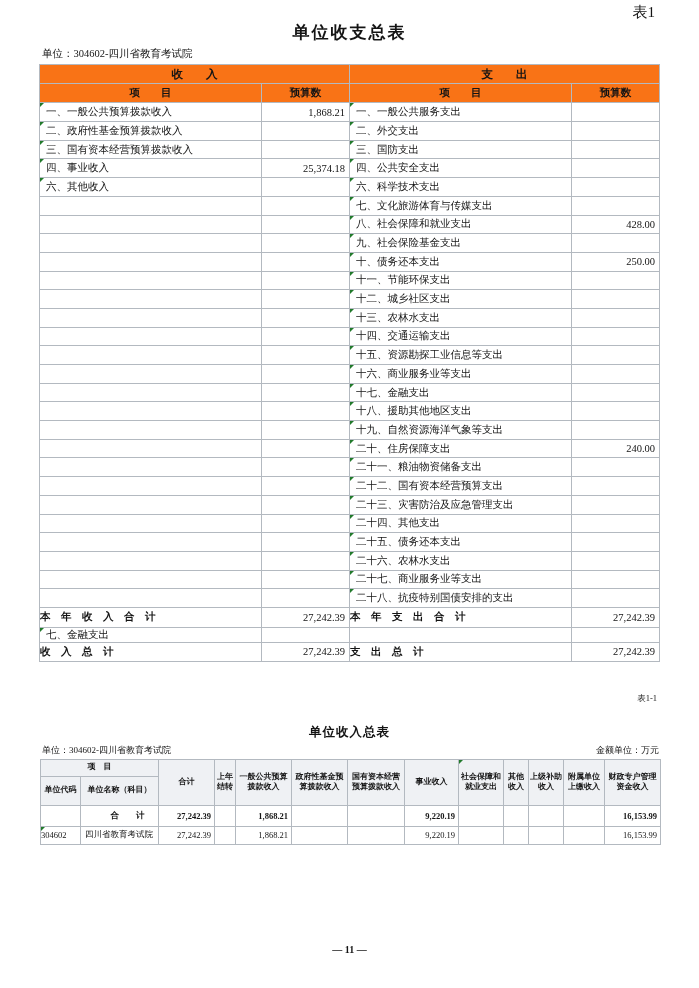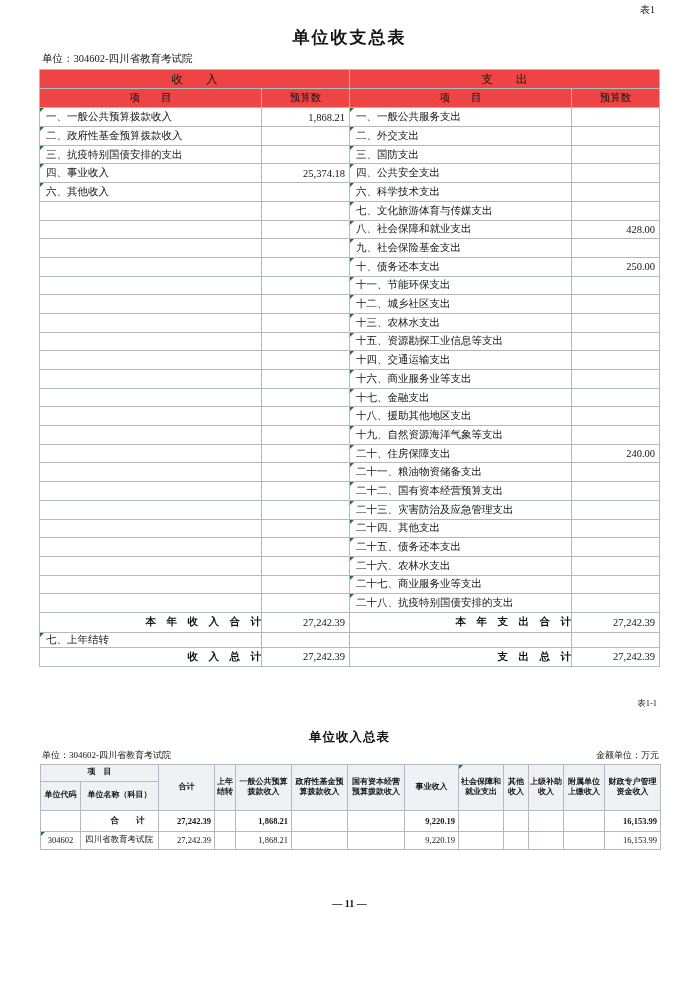--- a/index.html
+++ b/index.html
@@ -5,38 +5,38 @@
   * { box-sizing: border-box; margin: 0; padding: 0; }
   html,body { background:#ffffff; }
   .page {
     position: relative;
     width: 699px; height: 988px;
     background: #ffffff;
     overflow: hidden;
     font-family: "Liberation Serif", "DejaVu Serif", serif;
     color: #141414;
   }
-  .tag1 { font-size: 10px; text-align: right; padding: 3px 44px 0 0; }
+  .tag1 { font-size: 15px; text-align: right; padding: 3px 44px 0 0; }
   .title1 {
     font-family: "Liberation Sans", "DejaVu Sans", sans-serif;
     font-weight: bold; font-size: 17px; letter-spacing: 2px;
-    text-align: center; line-height: 1.2; margin-top: 11px;
+    text-align: center; line-height: 1.2; margin-top: 1px;
   }
   .unit-line1 { font-size: 10.5px; margin: 4px 0 3px 42px; }
 
   table { border-collapse: collapse; table-layout: fixed; }
   .t1 { width: 620px; margin-left: 39px; }
   .t1 th, .t1 td { border: 1px solid #b3b9c0; vertical-align: middle; overflow: hidden; white-space: nowrap; }
-  .t1 th { background: #ef4444; font-weight: normal; }
+  .t1 th { background: #f97316; font-weight: bold; }
   .t1 tr.h1 th { height: 19px; font-size: 11.5px; }
   .t1 tr.h2 th { height: 19px; font-size: 10.5px; }
   .t1 td { height: 18.7px; font-size: 10.5px; }
   .t1 td.item { text-align: left; padding: 0 2px 0 6px; }
   .t1 td.num  { text-align: right; padding: 0 4px; }
-  .t1 td.total-label { text-align: right; font-weight: bold; padding: 0; }
+  .t1 td.total-label { text-align: left; font-weight: bold; padding: 0; }
   .t1 tr.row-total td { height: 20px; }
   .t1 tr.row-carry td { height: 15px; }
   .t1 tr.row-grand td { height: 19px; }
 
   .flag { position: relative; }
   .flag::before {
     content: ""; position: absolute; left: 0; top: 0;
     width: 0; height: 0; border-style: solid;
     border-width: 4px 4px 0 0;
     border-color: #217a2b transparent transparent transparent;
@@ -52,26 +52,26 @@
     display: flex; justify-content: space-between;
     font-size: 9px; margin: 3px 40px 2px 42px;
   }
   .t2 { width: 620px; margin-left: 40px; }
   .t2 th, .t2 td { border: 1px solid #b3b9c0; vertical-align: middle; overflow: hidden; }
   .t2 th { background: #eff1f4; font-weight: bold; font-size: 8px; line-height: 1.3; padding: 1px 1px; text-align: center; }
   .t2 tr.h1 th { height: 17px; }
   .t2 tr.h2 th { height: 29px; }
   .t2 td { font-size: 8.5px; height: 18px; white-space: nowrap; }
   .t2 tr.row-hj td { height: 21px; font-weight: bold; }
-  .t2 td.code { text-align: center; }
+  .t2 td.code { }
   .t2 td.name { text-align: left; padding-left: 4px; }
   .t2 td.name.center { text-align: center; padding-left: 16px; }
   .t2 td.num { text-align: right; padding-right: 3px; }
 
-  .pageno { text-align: center; font-size: 10px; font-weight: bold; margin-top: 48px; }
+  .pageno { text-align: center; font-size: 10px; font-weight: bold; margin-top: 99px; }
 </style>
 </head>
 <body>
 
 <div class="page">
 
   <div class="tag1">表1</div>
   <div class="title1">单位收支总表</div>
   <div class="unit-line1">单位：304602-四川省教育考试院</div>
 
@@ -101,21 +101,21 @@
           <td class="item flag">一、一般公共服务支出</td>
           <td class="num"></td>
         </tr>
         <tr>
           <td class="item flag">二、政府性基金预算拨款收入</td>
           <td class="num"></td>
           <td class="item flag">二、外交支出</td>
           <td class="num"></td>
         </tr>
         <tr>
-          <td class="item flag">三、抗疫特别国债安排的支出</td>
+          <td class="item flag">三、国有资本经营预算拨款收入</td>
           <td class="num"></td>
           <td class="item flag">三、国防支出</td>
           <td class="num"></td>
         </tr>
         <tr>
           <td class="item flag">四、事业收入</td>
           <td class="num">25,374.18</td>
           <td class="item flag">四、公共安全支出</td>
           <td class="num"></td>
         </tr>
@@ -163,27 +163,27 @@
         </tr>
         <tr>
           <td class="item"></td>
           <td class="num"></td>
           <td class="item flag">十三、农林水支出</td>
           <td class="num"></td>
         </tr>
         <tr>
           <td class="item"></td>
           <td class="num"></td>
+          <td class="item flag">十四、交通运输支出</td>
+          <td class="num"></td>
+        </tr>
+        <tr>
+          <td class="item"></td>
+          <td class="num"></td>
           <td class="item flag">十五、资源勘探工业信息等支出</td>
-          <td class="num"></td>
-        </tr>
-        <tr>
-          <td class="item"></td>
-          <td class="num"></td>
-          <td class="item flag">十四、交通运输支出</td>
           <td class="num"></td>
         </tr>
         <tr>
           <td class="item"></td>
           <td class="num"></td>
           <td class="item flag">十六、商业服务业等支出</td>
           <td class="num"></td>
         </tr>
         <tr>
           <td class="item"></td>
@@ -259,21 +259,21 @@
         </tr>
       </tbody>
     <tbody>
       <tr class="row-total">
         <td class="item total-label">本　年　收　入　合　计</td>
         <td class="num">27,242.39</td>
         <td class="item total-label">本　年　支　出　合　计</td>
         <td class="num">27,242.39</td>
       </tr>
       <tr class="row-carry">
-        <td class="item flag">七、上年结转</td>
+        <td class="item flag">七、金融支出</td>
         <td class="num"></td>
         <td class="item"></td>
         <td class="num"></td>
       </tr>
       <tr class="row-grand">
         <td class="item total-label">收　入　总　计</td>
         <td class="num">27,242.39</td>
         <td class="item total-label">支　出　总　计</td>
         <td class="num">27,242.39</td>
       </tr>

